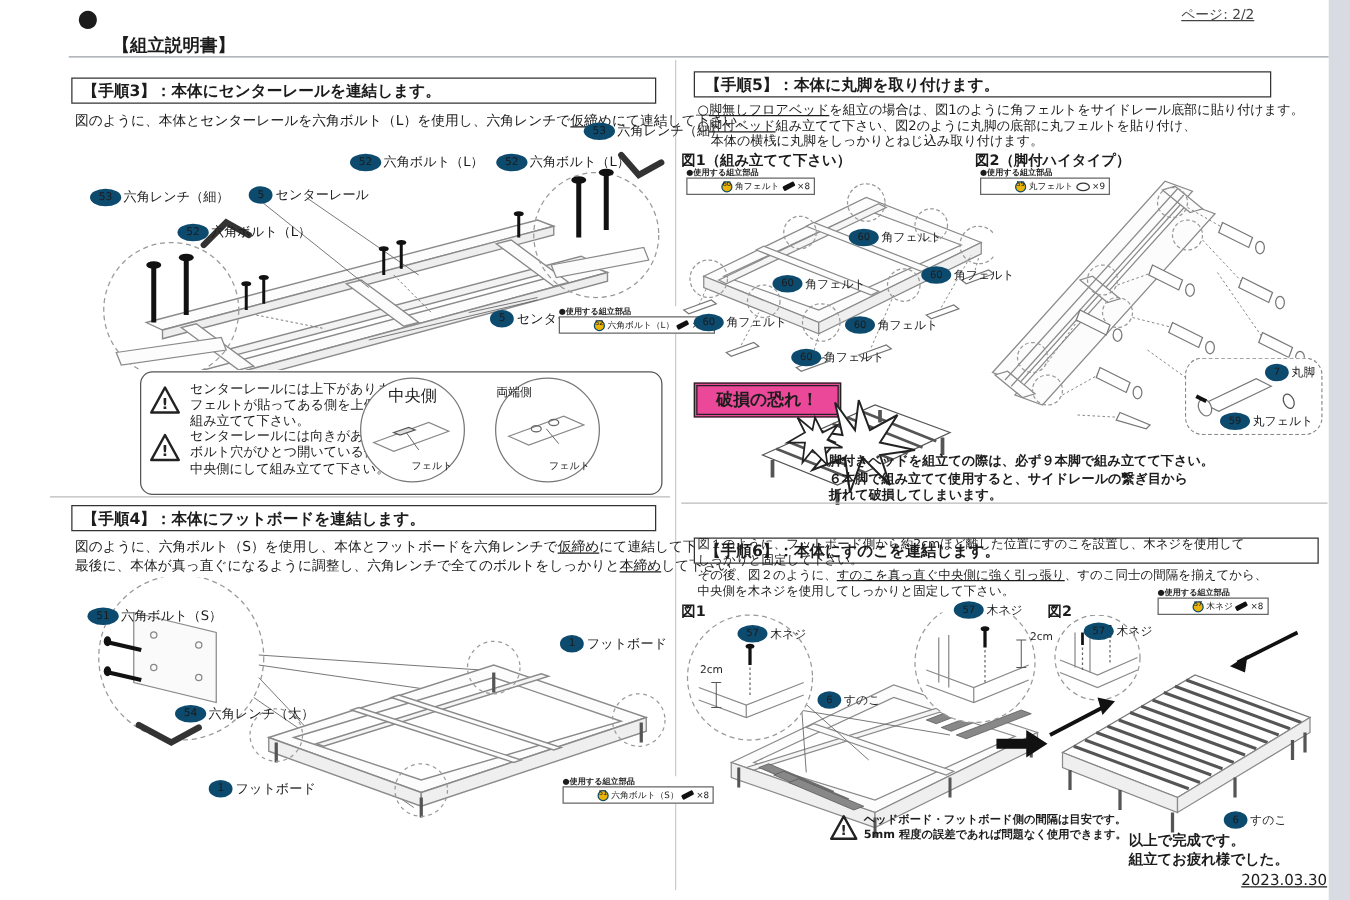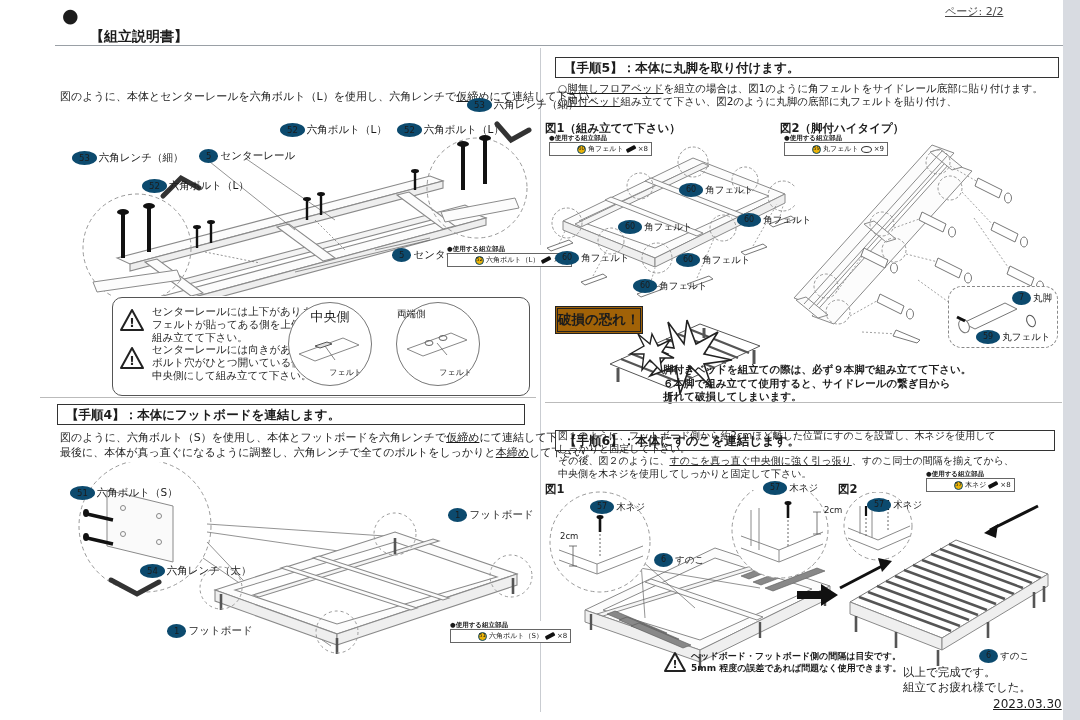--- a/index.html
+++ b/index.html
@@ -16,37 +16,38 @@
   .plabel.sm{font-size:9.5px;}
   .plabel.sm .cnum{min-width:12px;height:12px;font-size:8px;}
   .legend{position:absolute;background:#fff;}
   .legend .hd{font-size:6.5px;font-weight:bold;white-space:nowrap;line-height:8px;}
   .legend .row{display:flex;align-items:center;gap:2px;border:1px solid #666;padding:1px 3px;white-space:nowrap;font-size:7px;background:#fff;}
   .legend .cnum{min-width:9px;height:9px;font-size:5.5px;border-width:0.8px;}
   .bolt-ic{display:inline-block;width:10px;height:3.5px;background:#111;transform:rotate(-28deg);border-radius:1px;flex:none;}
   .warn-box{position:absolute;border:1.5px solid #555;border-radius:10px;background:#fff;}
   .circ{position:absolute;border:1px solid #777;border-radius:50%;background:#fff;box-sizing:border-box;}
   .fig-cap{position:absolute;font-weight:bold;font-size:11.5px;white-space:nowrap;}
-  .damage{position:absolute;border:3px double #222;font-weight:bold;font-size:13.5px;padding:2px 0;background:#a16207;white-space:nowrap;}
+  .damage{position:absolute;border:3px double #222;font-weight:bold;font-size:13.5px;padding:2px 15px;background:#ec4899;white-space:nowrap;}
   .dashed-box{position:absolute;border:1.5px dashed #888;border-radius:14px;background:#fff;}
   .dim{position:absolute;font-size:8.5px;white-space:nowrap;}
   svg{display:block;}
 </style>
 </head>
 <body>
 
 <div id="screen">
 
   <span class="abs" style="left:62px;top:4px;font-size:19px;">●</span>
   <span class="abs" style="left:90px;top:28px;font-size:14px;font-weight:bold;">【組立説明書】</span>
   <span class="abs u" style="left:945px;top:4px;font-size:11px;color:#444;">ページ: 2/2</span>
   <div class="hline" style="left:55px;top:45px;width:1008px;"></div>
   <div class="vline" style="left:540px;top:48px;height:664px;"></div>
   <div class="abs" style="left:1063px;top:0;width:17px;height:720px;background:#d8dbe1;"></div>
 
+  <div class="step-title" style="left:57px;top:62px;width:468px;">【手順3】：本体にセンターレールを連結します。</div>
   <div class="body-text" style="left:60px;top:89px;"><span>図のように、本体とセンターレールを六角ボルト（L）を使用し、六角レンチで</span><span class="u">仮締め</span><span>にて連結して下さい。</span></div>
 
   <svg class="abs" style="left:45px;top:100px;" width="490" height="196" viewBox="0 0 490 196">
     <g stroke="#8a8a8a" fill="#fcfcfc" stroke-width="1.1">
       <polygon points="72,158 385,76 398,81 85,164"></polygon>
       <polygon points="85,164 398,81 398,88 85,171" fill="#eeeeee"></polygon>
       <polygon points="118,196 428,113 441,118 131,202"></polygon>
       <polygon points="131,202 441,118 441,125 131,209" fill="#eeeeee"></polygon>
       <polygon points="128,182 420,105 428,109 136,186" fill="#f3f3f3"></polygon>
       <polygon points="100,162 146,196 158,193 112,159"></polygon>
@@ -245,22 +246,22 @@
   <div class="legend" style="left:450px;top:621px;">
     <div class="hd">●使用する組立部品</div>
     <div class="row">
         <span class="cnum">51</span>
         <span>六角ボルト（S）</span>
         <span class="bolt-ic"></span>
         <span>×8</span>
       </div>
   </div>
 
-  <div class="step-title" style="left:555px;top:57px;width:504px;">【手順5】：本体に丸脚を取り付けます。</div>
-  <div class="body-text" style="left:558px;top:82px;font-size:10.5px;line-height:12.5px;"><span>○</span><span class="u">脚無しフロアベッド</span><span>を組立の場合は、図1のように角フェルトをサイドレール底部に貼り付けます。</span><br><span>○</span><span class="u">脚付ベッド</span><span>組み立てて下さい、図2のように丸脚の底部に丸フェルトを貼り付け、</span><br></div>
+  <div class="step-title" style="left:555px;top:57px;width:462px;">【手順5】：本体に丸脚を取り付けます。</div>
+  <div class="body-text" style="left:558px;top:82px;font-size:10.5px;line-height:12.5px;"><span>○</span><span class="u">脚無しフロアベッド</span><span>を組立の場合は、図1のように角フェルトをサイドレール底部に貼り付けます。</span><br><span>○</span><span class="u">脚付ベッド</span><span>組み立てて下さい、図2のように丸脚の底部に丸フェルトを貼り付け、</span><br><span>　本体の横桟に丸脚をしっかりとねじ込み取り付けます。</span></div>
 
   <div class="fig-cap" style="left:545px;top:121px;">図1（組み立てて下さい）</div>
   <div class="fig-cap" style="left:780px;top:121px;">図2（脚付ハイタイプ）</div>
 
   <svg class="abs" style="left:545px;top:136px;" width="250" height="168" viewBox="0 0 250 168">
     <g stroke="#8a8a8a" fill="#fcfcfc" stroke-width="1">
       <polygon points="18,85 148,22 240,58 110,122"></polygon>
       <polygon points="34,85 148,32 224,60 110,112" fill="#ffffff"></polygon>
       <polygon points="18,85 110,122 110,131 18,94" fill="#efefef"></polygon>
       <polygon points="110,122 240,58 240,67 110,131" fill="#efefef"></polygon>
@@ -586,17 +587,17 @@
       </div>
   </div>
 
   <svg class="abs" style="left:663px;top:651px;" width="24" height="22" viewBox="0 0 24 22">
       <path d="M12 2 L22 20 H2 Z" fill="none" stroke="#222" stroke-width="2" stroke-linejoin="round"></path>
       <text x="12" y="17" text-anchor="middle" font-size="11" font-weight="bold" fill="#222">!</text>
     </svg>
   <div class="abs pre" style="left:691px;top:650px;font-size:9px;line-height:12px;font-weight:bold;">ヘッドボード・フットボード側の間隔は目安です。
 5mm 程度の誤差であれば問題なく使用できます。</div>
 
-  <div class="abs pre" style="left:903px;top:665px;font-size:11.5px;line-height:15px;font-weight:normal;">以上で完成です。
+  <div class="abs pre" style="left:903px;top:665px;font-size:11.5px;line-height:15px;font-weight:bold;">以上で完成です。
 組立てお疲れ様でした。</div>
   <div class="abs u" style="left:993px;top:697px;font-size:12px;">2023.03.30</div>
 
 </div>
 
 </body></html>

